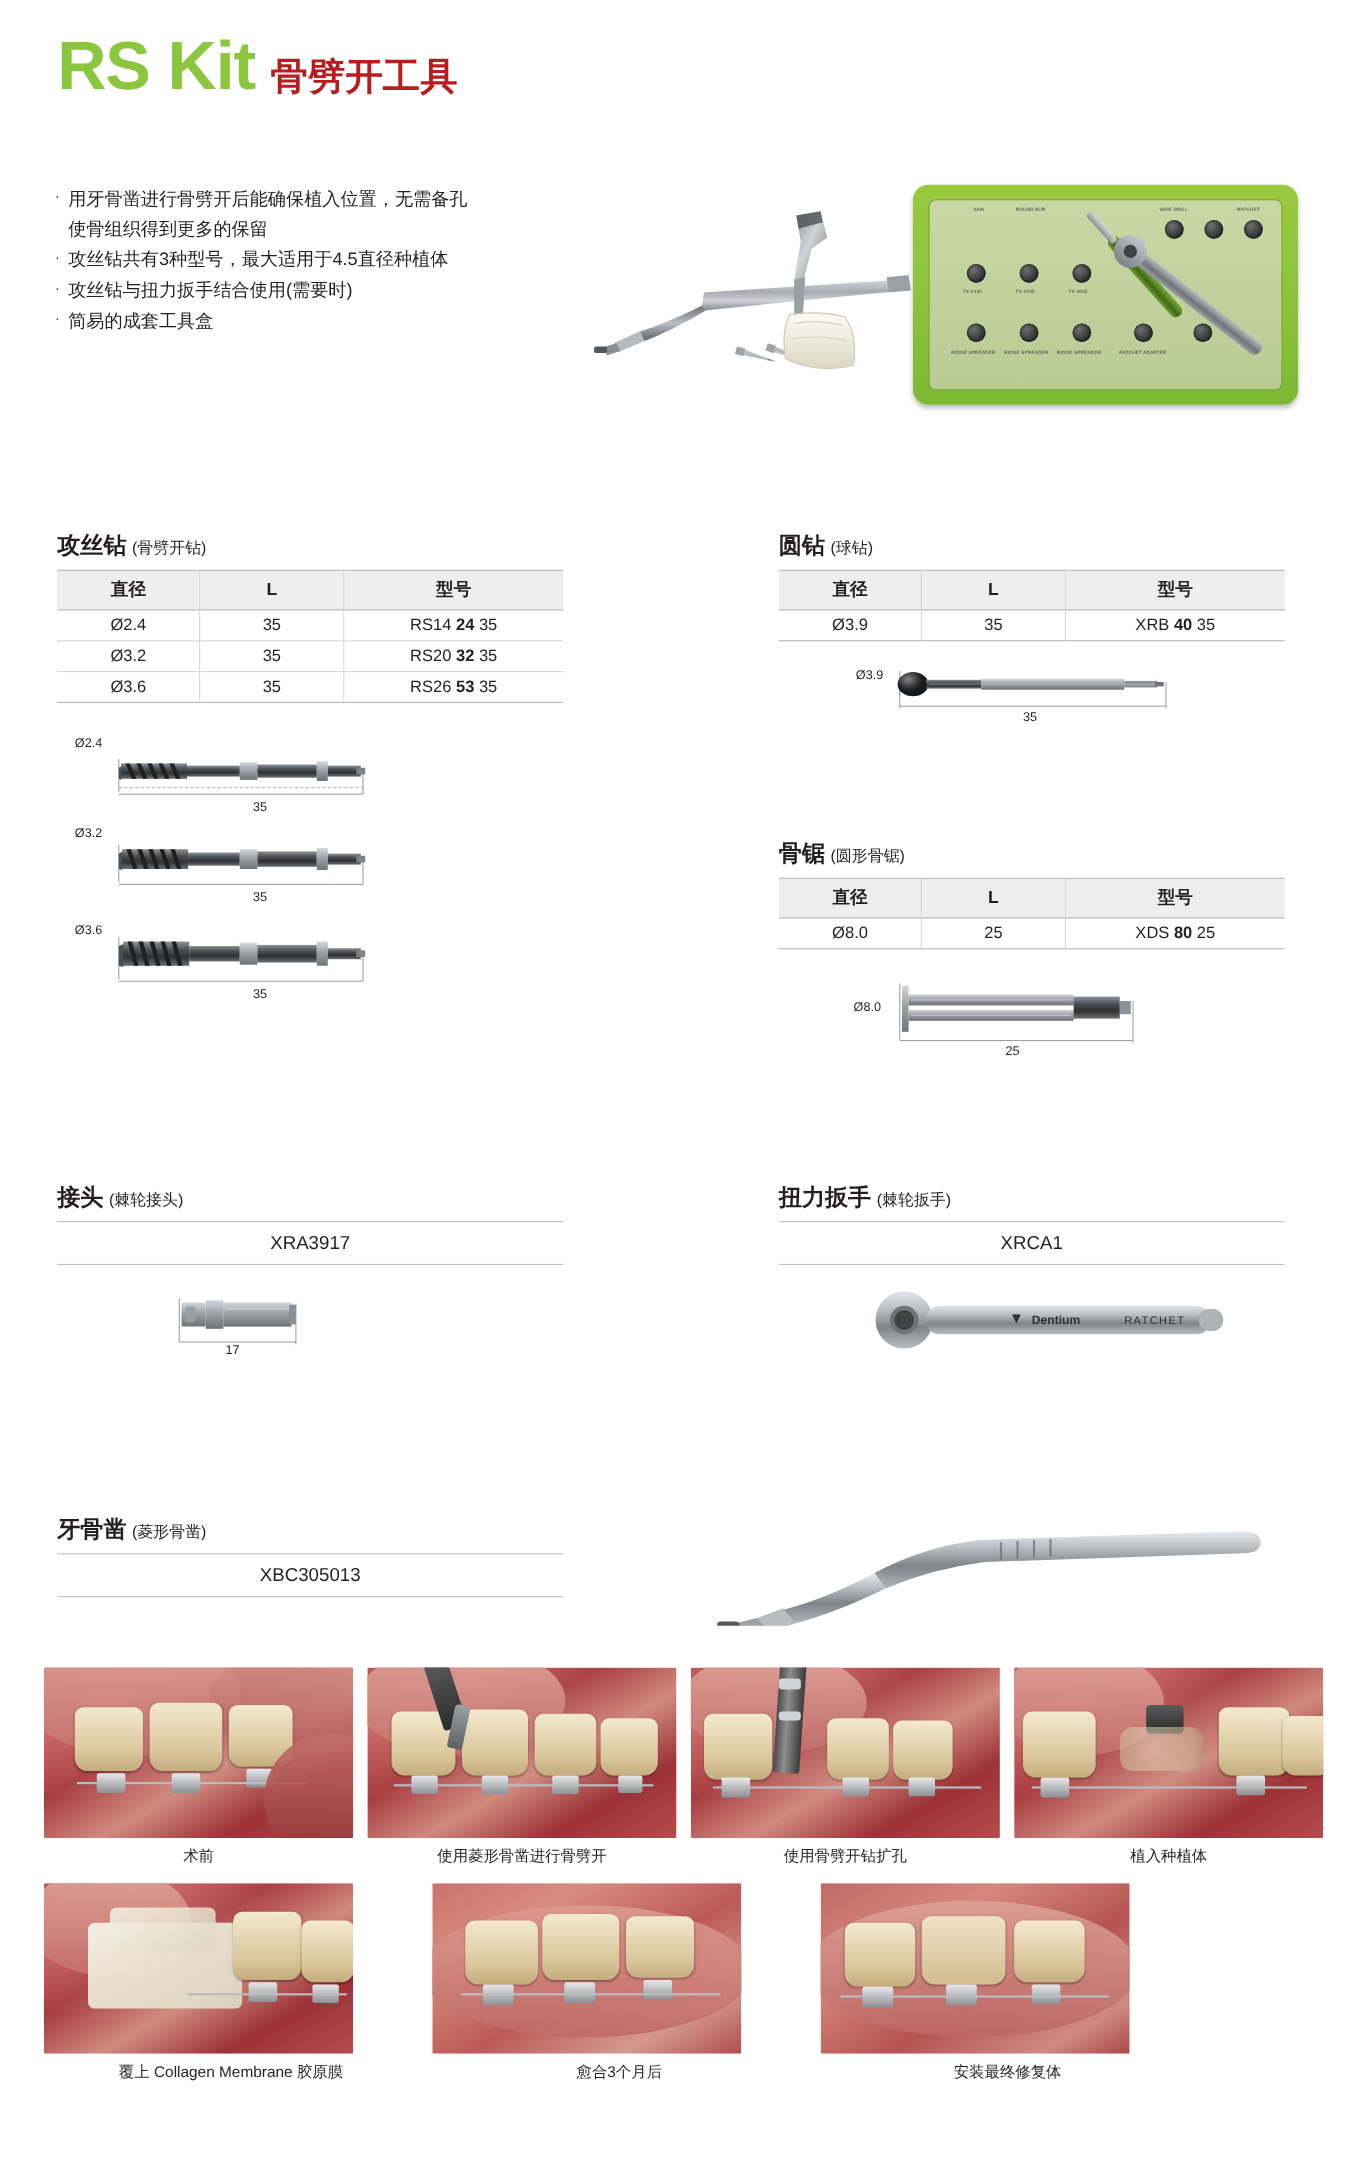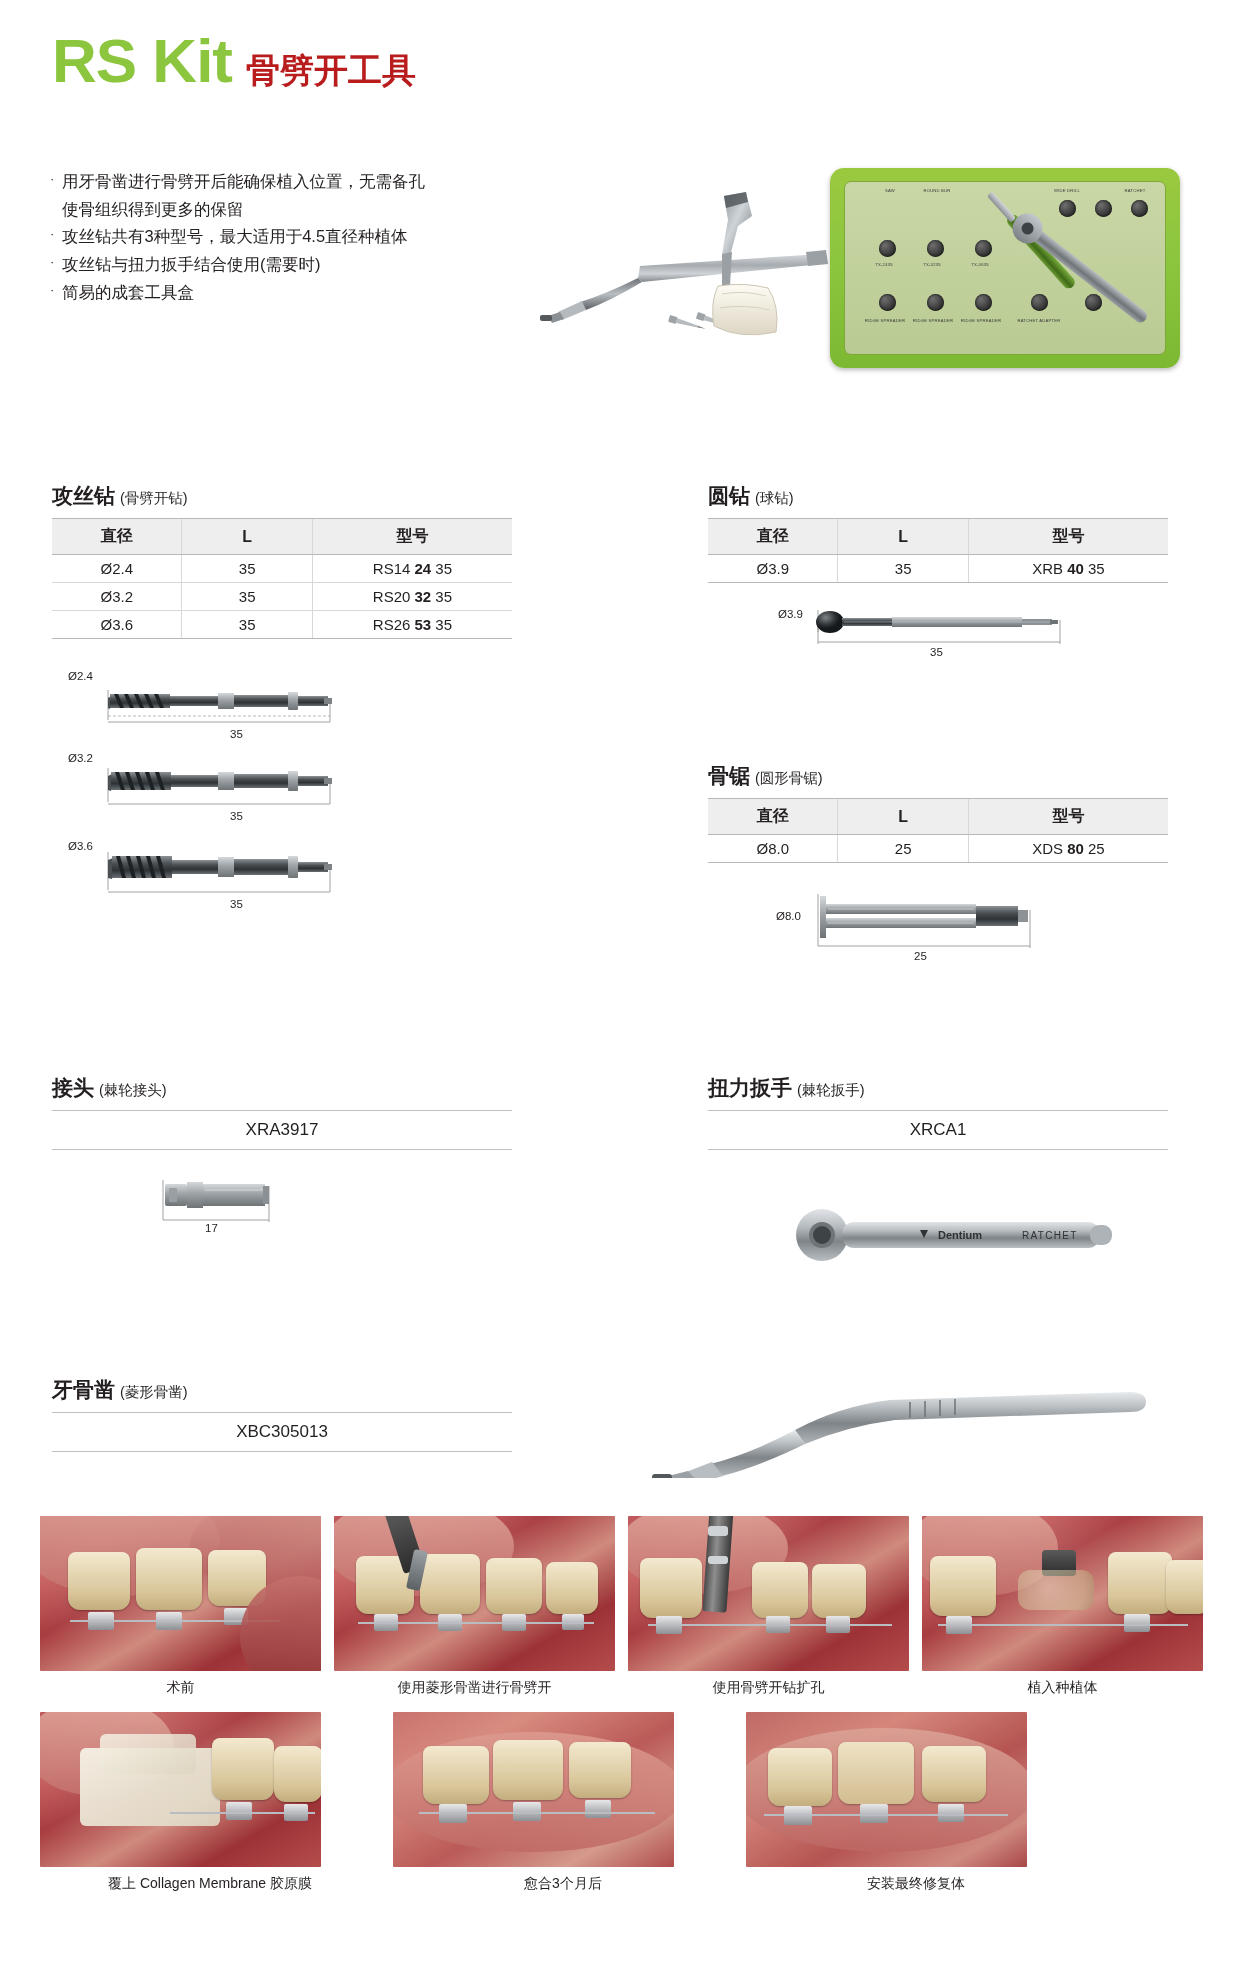--- a/index.html
+++ b/index.html
@@ -682,21 +682,21 @@
   </svg>
   <span class="dim-label" style="left:60px; top:56px;">17</span>
 </div>
 
 <div class="sec-title" style="left:708px; top:1074px;">
   <span class="cn">扭力扳手</span>
   <span class="paren">(棘轮扳手)</span>
 </div>
 <div class="name-box" style="left:708px; top:1110px; width:460px;">XRCA1</div>
 
-<div class="drawing" style="left:790px; top:1203px; width:330px; height:70px;">
+<div class="drawing" style="left:790px; top:1168px; width:330px; height:70px;">
   <svg width="330" height="70" viewBox="0 0 330 70">
     <defs>
       <linearGradient id="wrGrad" x1="0" y1="0" x2="0" y2="1">
         <stop offset="0%" stop-color="#e2e5e8"></stop>
         <stop offset="35%" stop-color="#b5babe"></stop>
         <stop offset="62%" stop-color="#7e8488"></stop>
         <stop offset="100%" stop-color="#b9bec2"></stop>
       </linearGradient>
     </defs>
     <circle cx="32" cy="32" r="26" fill="url(#wrGrad)"></circle>

